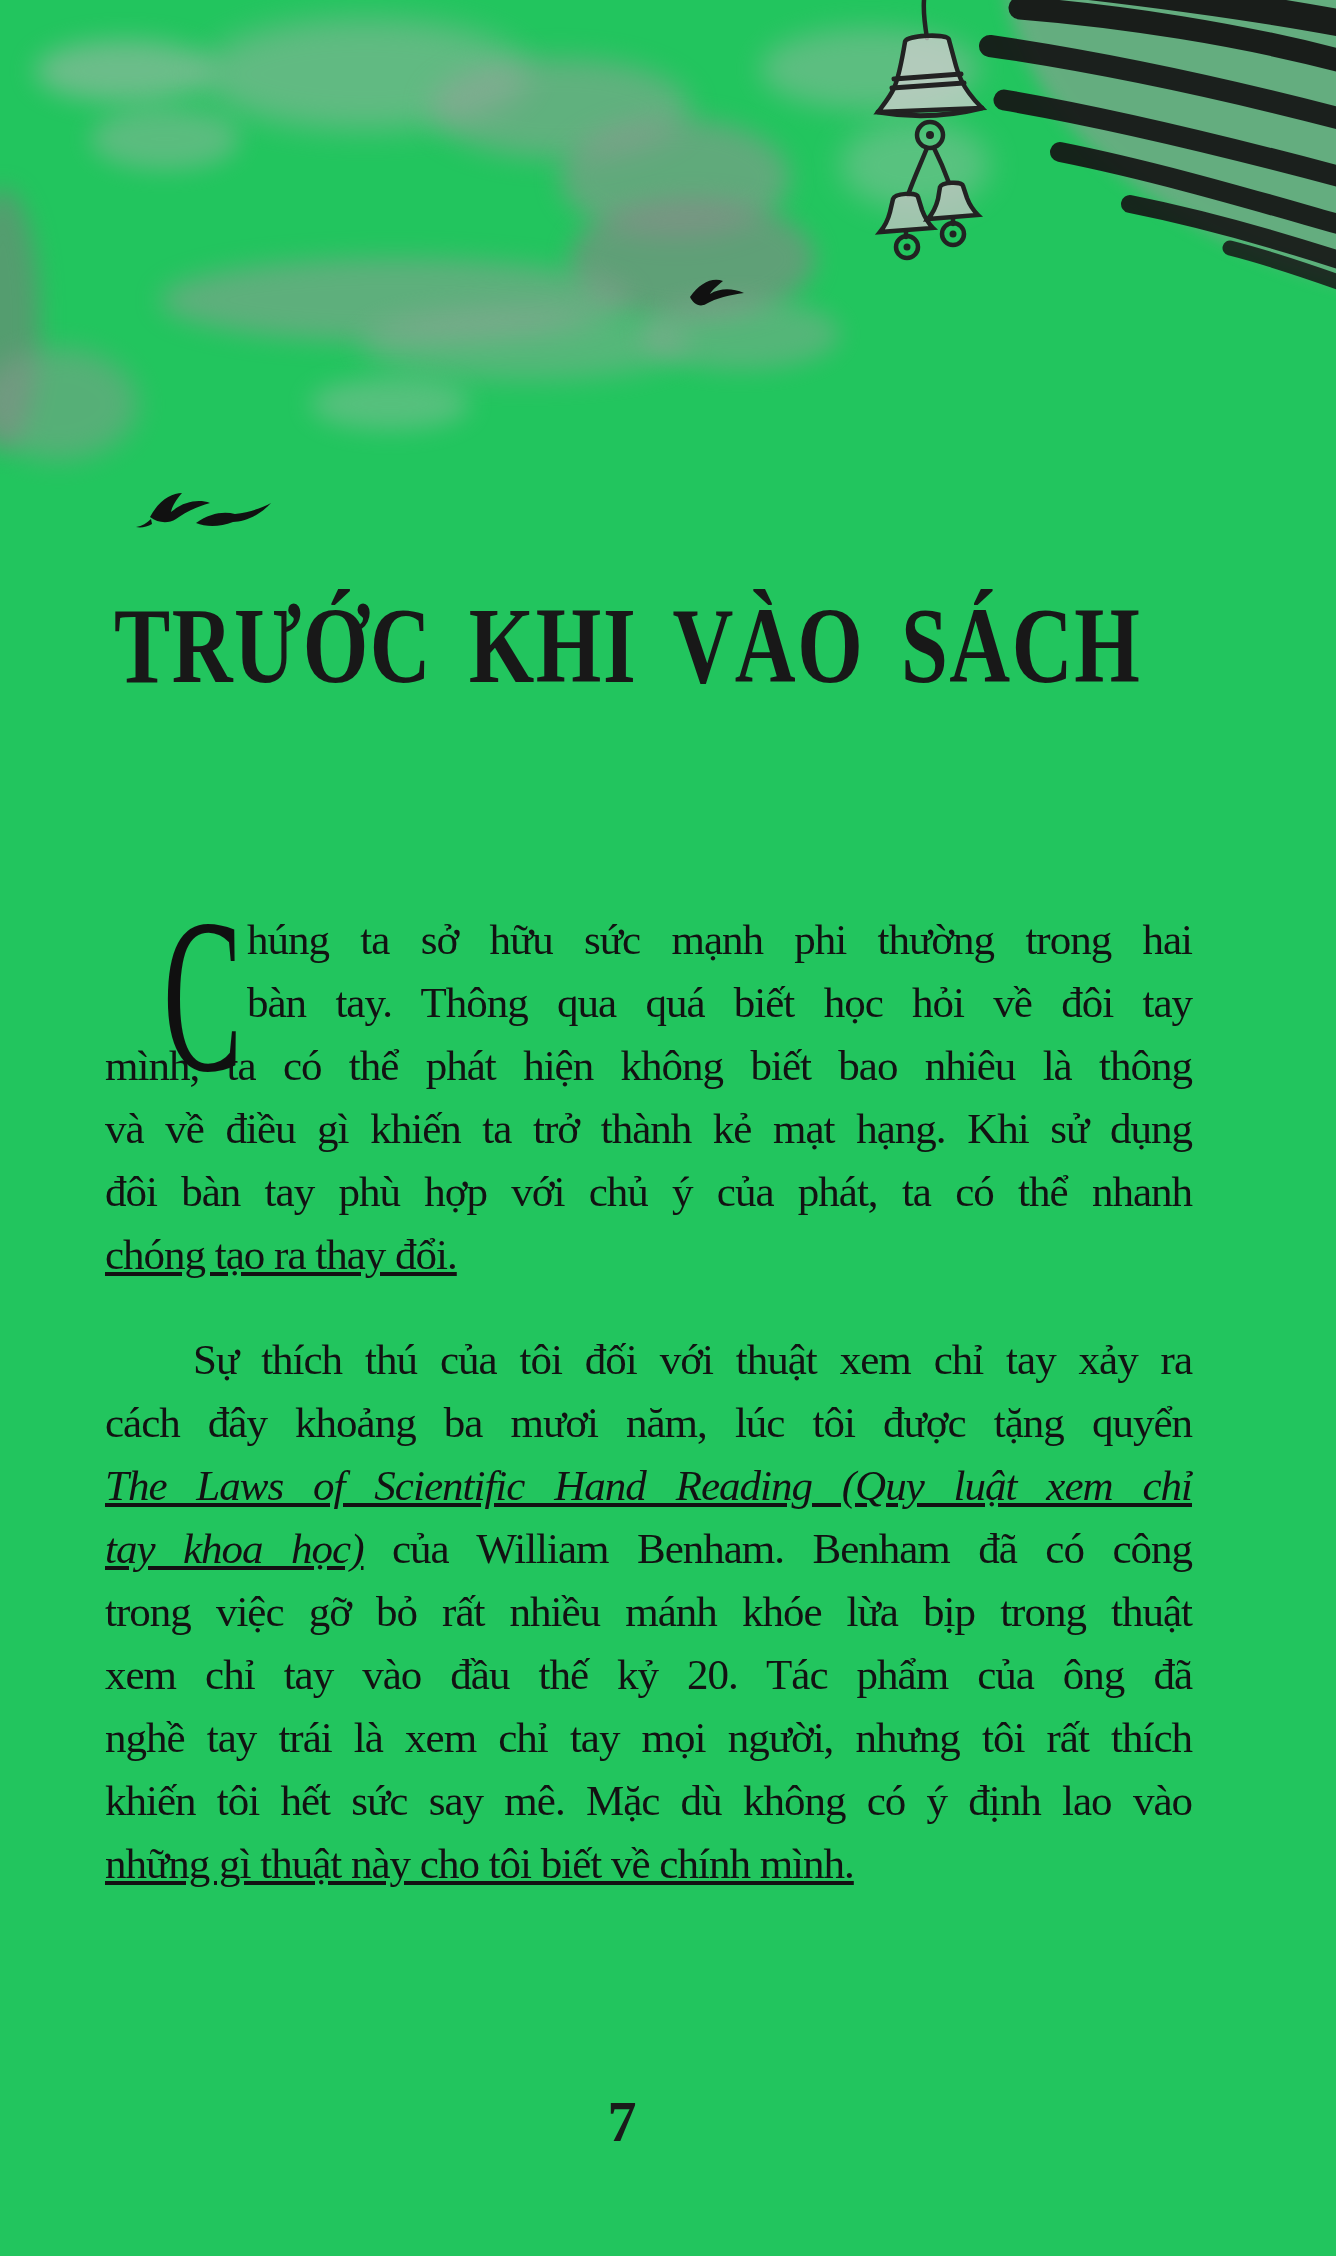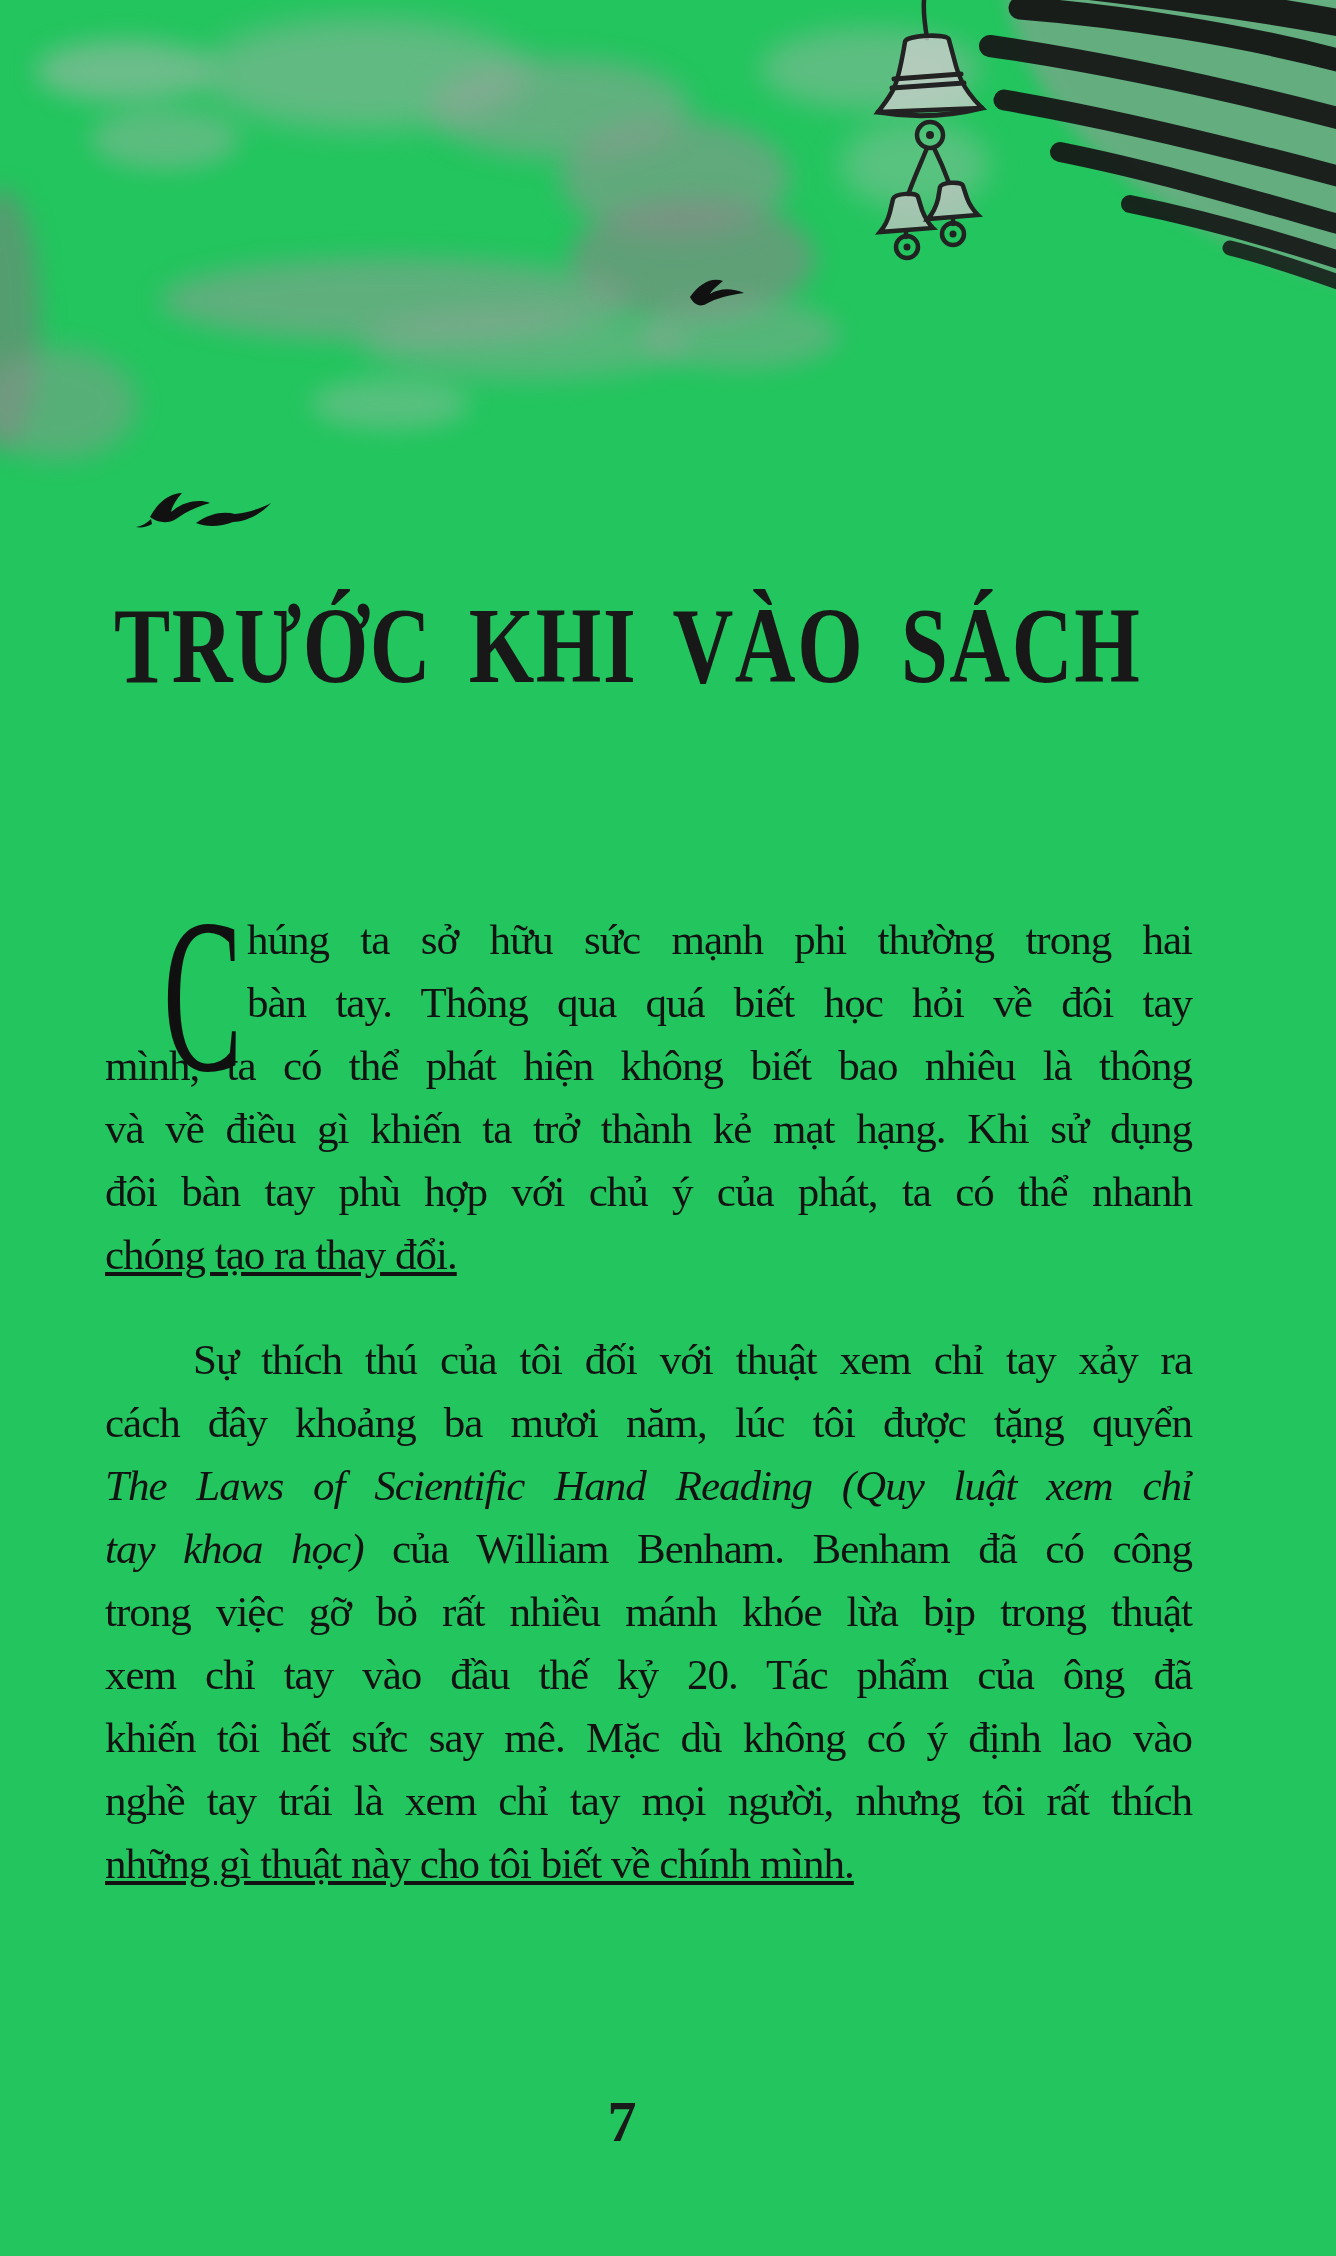--- a/index.html
+++ b/index.html
@@ -38,21 +38,21 @@
 
   
   .textblock{
     position:absolute;left:105px;top:908px;width:1087px;
     font-size:43px;line-height:63px;letter-spacing:-1px;color:#121212;
   }
   .tline{text-align:justify;text-align-last:justify;height:63px;overflow:visible;white-space:nowrap;}
   .tline.last{text-align-last:left;text-decoration:underline;}
   .tline.pad{padding-left:142px;}
   .tline.ind{padding-left:88px;}
-  .it{font-style:italic;}
+  .it{font-style:italic;text-decoration:underline;}
   .gap{height:42px;}
   .dropcap{
     position:absolute;left:58px;top:-24px;
     font-size:205px;line-height:1;font-weight:400;color:#101010;
     transform:scale(.58,1.08);transform-origin:left top;
   }
 
   
   .pagenum-row{position:absolute;left:0;top:2088px;width:1336px;text-align:center;}
   .pagenum{display:inline-block;font-size:58px;font-weight:700;color:#1a1a1a;transform:translateX(-46px);}
@@ -146,22 +146,22 @@
         <div class="tline last"><span>chóng tạo ra thay đổi.</span></div>
       </div>
     <div class="gap"></div>
     <div>
         <div class="tline ind"><span>Sự thích thú của tôi đối với thuật xem chỉ tay xảy ra</span></div>
         <div class="tline"><span>cách đây khoảng ba mươi năm, lúc tôi được tặng quyển</span></div>
         <div class="tline"><span class="it">The Laws of Scientific Hand Reading (Quy luật xem chỉ</span></div>
         <div class="tline"><span class="it">tay khoa học)</span><span> của William Benham. Benham đã có công</span></div>
         <div class="tline"><span>trong việc gỡ bỏ rất nhiều mánh khóe lừa bịp trong thuật</span></div>
         <div class="tline"><span>xem chỉ tay vào đầu thế kỷ 20. Tác phẩm của ông đã</span></div>
+        <div class="tline"><span>nghề tay trái là xem chỉ tay mọi người, nhưng tôi rất thích</span></div>
         <div class="tline"><span>khiến tôi hết sức say mê. Mặc dù không có ý định lao vào</span></div>
-        <div class="tline"><span>nghề tay trái là xem chỉ tay mọi người, nhưng tôi rất thích</span></div>
         <div class="tline last"><span>những gì thuật này cho tôi biết về chính mình.</span></div>
       </div>
   </div>
 
   <div class="pagenum-row">
     <span class="pagenum">7</span>
   </div>
 
 </div>
 

